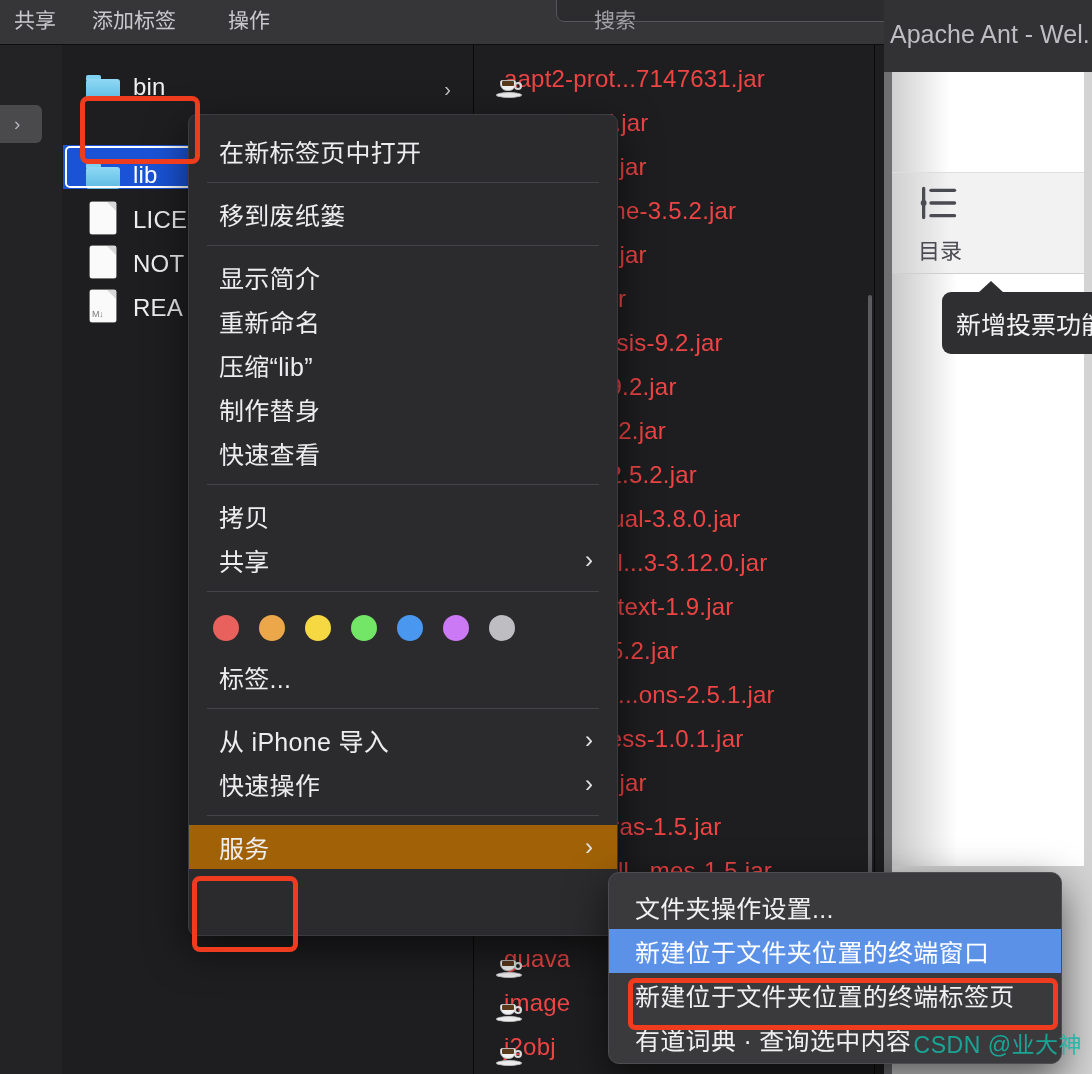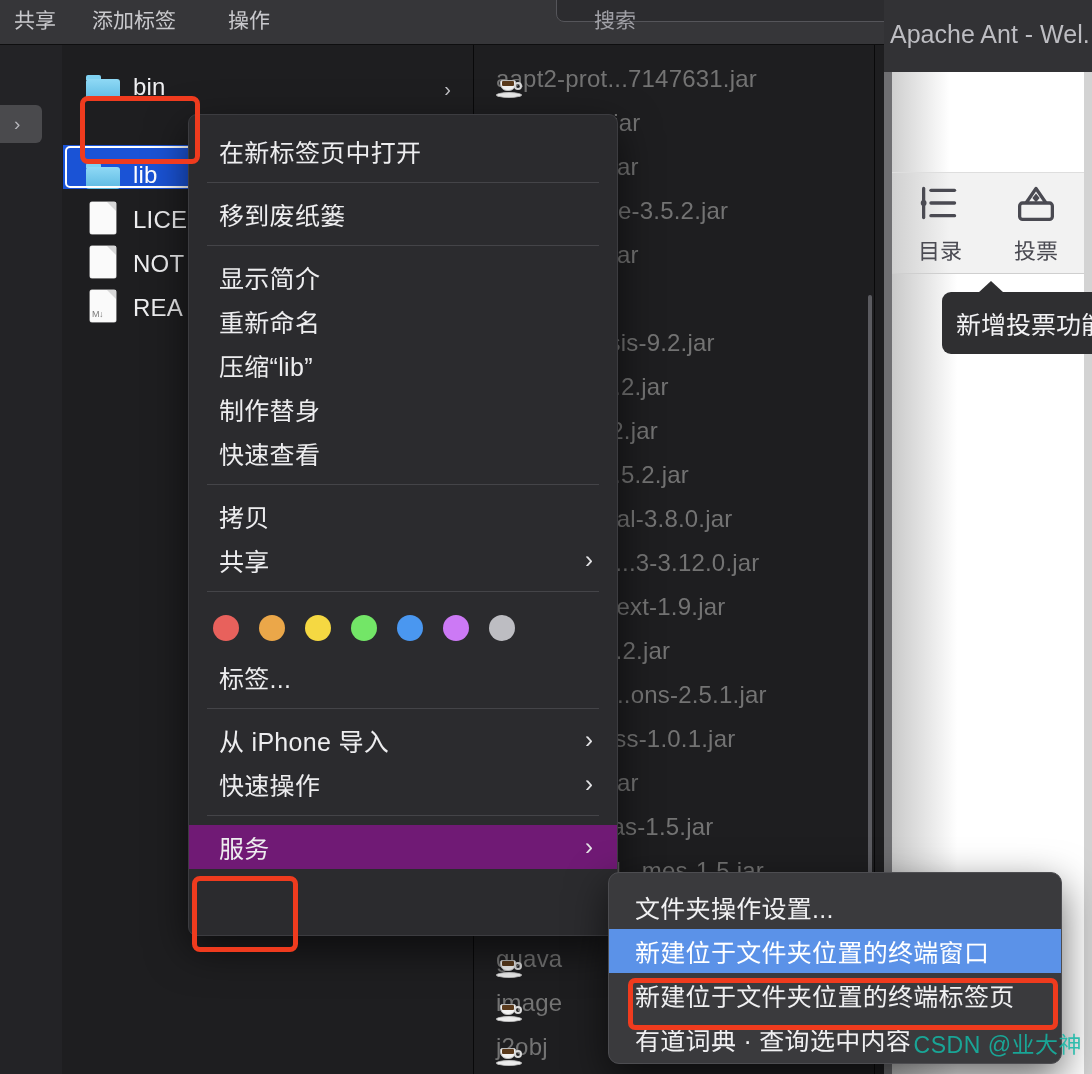--- a/index.html
+++ b/index.html
@@ -60,29 +60,29 @@
                 border-radius:2px 2px 7px 7px;border:1px solid #b9b9b9;box-sizing:border-box;}
   .jar-ico .coffee{position:absolute;left:6px;top:2px;width:12px;height:5px;background:#5a3a1c;border-radius:1px;}
   .jar-ico .handle{position:absolute;left:18px;top:3px;width:8px;height:8px;border:2px solid #d9d9d9;
                    border-radius:50%;box-sizing:border-box;}
   .jar-ico .saucer{position:absolute;left:0px;top:13px;width:26px;height:6px;background:#ececec;
                    border-radius:50%;border:1px solid #bdbdbd;box-sizing:border-box;}
 
   #col-two{position:absolute;left:474px;top:45px;width:400px;height:1029px;background:#1e1e20;
            border-right:1px solid #09090a;}
   .jar-row{position:absolute;left:0;width:400px;height:44px;display:flex;align-items:center;}
-  .jar-row .jname{color:#737373;font-size:24px;white-space:nowrap;letter-spacing:.2px;}
+  .jar-row .jname{color:#ef4444;font-size:24px;margin-left:8px;white-space:nowrap;letter-spacing:.2px;}
   .jar-row .jico{margin-left:22px;}
   #col-two-scroll{position:absolute;right:2px;top:250px;width:4px;height:600px;background:#5b5b60;border-radius:2px;}
 
   
   #right-window{position:absolute;left:884px;top:0;width:208px;height:1074px;background:#d3d3d3;}
   #rw-titlebar{position:absolute;left:0;top:0;width:208px;height:72px;background:#323235;}
   #rw-title{position:absolute;left:6px;top:20px;color:#bdbdc2;font-size:25px;white-space:nowrap;}
-  #rw-content{position:absolute;left:8px;top:72px;width:192px;height:1002px;
+  #rw-content{position:absolute;left:8px;top:72px;width:192px;height:794px;
               background:linear-gradient(90deg,#c9c9c9 0%,#ffffff 34%,#ffffff 100%);}
   #rw-white{position:absolute;left:0;top:0;width:192px;height:100px;background:linear-gradient(90deg,#cfcfcf,#ffffff 30%);}
   #rw-tabbar{position:absolute;left:0;top:100px;width:192px;height:100px;
              background:linear-gradient(90deg,#d0d0d0,#f2f2f2 30%);
              border-top:1px solid #dedede;border-bottom:1px solid #cfcfcf;}
   .rw-tab{position:absolute;top:10px;width:80px;text-align:center;}
   .rw-tab .lbl{margin-top:6px;color:#4a4a52;font-size:22px;}
   #rw-tab-toc{left:8px;}
   #rw-tab-vote{left:104px;}
   #rw-tooltip{position:absolute;left:50px;top:220px;width:200px;height:62px;background:#2f2f31;
@@ -93,21 +93,21 @@
                         border-bottom:12px solid #2f2f31;}
   #rw-shadow-l{position:absolute;left:0;top:72px;width:8px;height:1002px;background:#6f6f72;}
 
   
   #context-menu{position:absolute;left:188px;top:114px;width:428px;height:820px;
                 background:#2b2b2e;border-radius:9px;border:1px solid #3c3c40;
                 box-shadow:0 14px 40px rgba(0,0,0,.58);overflow:hidden;}
   .cm-item{position:relative;height:44px;display:flex;align-items:center;cursor:default;}
   .cm-item .cm-label{color:#ededef;font-size:25px;margin-left:30px;white-space:nowrap;letter-spacing:.3px;}
   .cm-item .cm-arrow{position:absolute;right:24px;color:#e2e2e4;font-size:24px;line-height:24px;}
-  .cm-item.highlight{background:#701a75;}
+  .cm-item.highlight{background:#a16207;}
   .cm-sep{height:1px;background:#444448;margin:9px 18px;}
   #cm-tags{display:flex;align-items:center;height:54px;padding-left:24px;gap:20px;}
   .tag-dot{width:26px;height:26px;border-radius:50%;}
 
   
   #services-submenu{position:absolute;left:608px;top:872px;width:452px;height:190px;
                     background:#3a3a3d;border-radius:11px;border:1px solid #4d4d51;
                     box-shadow:0 14px 40px rgba(0,0,0,.6);overflow:hidden;}
   .sm-item{position:relative;height:44px;display:flex;align-items:center;}
   .sm-item .sm-label{color:#f0f0f2;font-size:25px;margin-left:26px;white-space:nowrap;letter-spacing:.3px;}
@@ -299,30 +299,20 @@
             <g stroke="#4a4a52" stroke-width="1.8" stroke-linecap="round">
               <path d="M3 3v16"></path>
                 <path d="M7 4h13"></path>
                 <path d="M7 11h13"></path>
                 <path d="M7 18h13"></path>
             </g>
             <circle cx="3" cy="11" r="1.6" fill="#4a4a52"></circle>
           </svg>
           <div class="lbl">目录</div>
         </div>
-        <div class="rw-tab" id="rw-tab-vote">
-          <svg width="44" height="40" viewBox="0 0 24 22">
-            <g stroke="#4a4a52" stroke-width="1.8" fill="none" stroke-linejoin="round">
-              <rect x="3" y="11" width="18" height="9" rx="1.6"></rect>
-              <path d="M6.5 11L12 3l5.5 8"></path>
-              <path d="M10 8.2l2-2.4 2 2.4-2 2.4z" fill="#4a4a52" stroke="none"></path>
-            </g>
-          </svg>
-          <div class="lbl">投票</div>
-        </div>
       </div>
       <div id="rw-tooltip">
         <div class="tt-arrow"></div>
         <div class="tt-text">新增投票功能</div>
       </div>
     </div>
   </div>
 
   <div id="context-menu">
 

